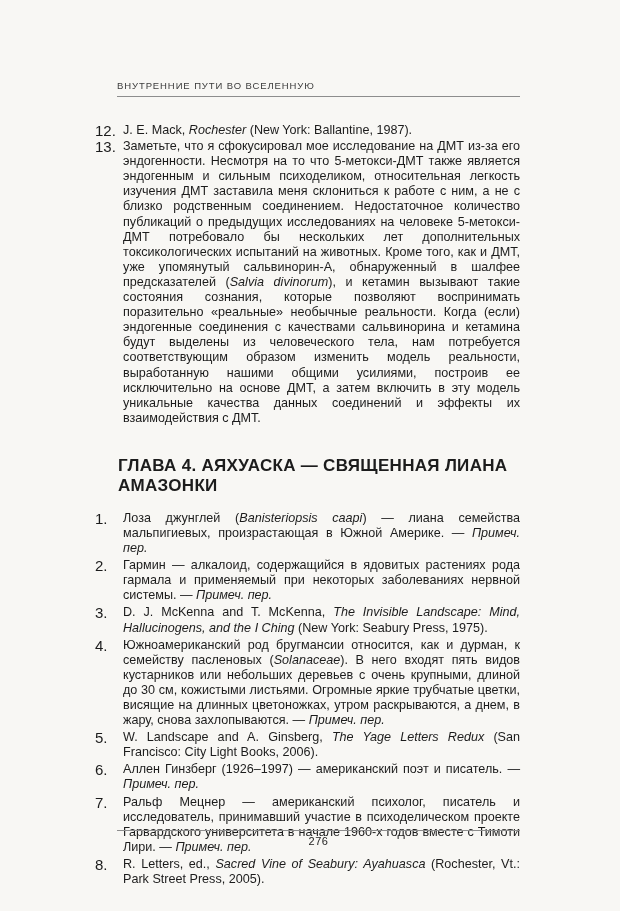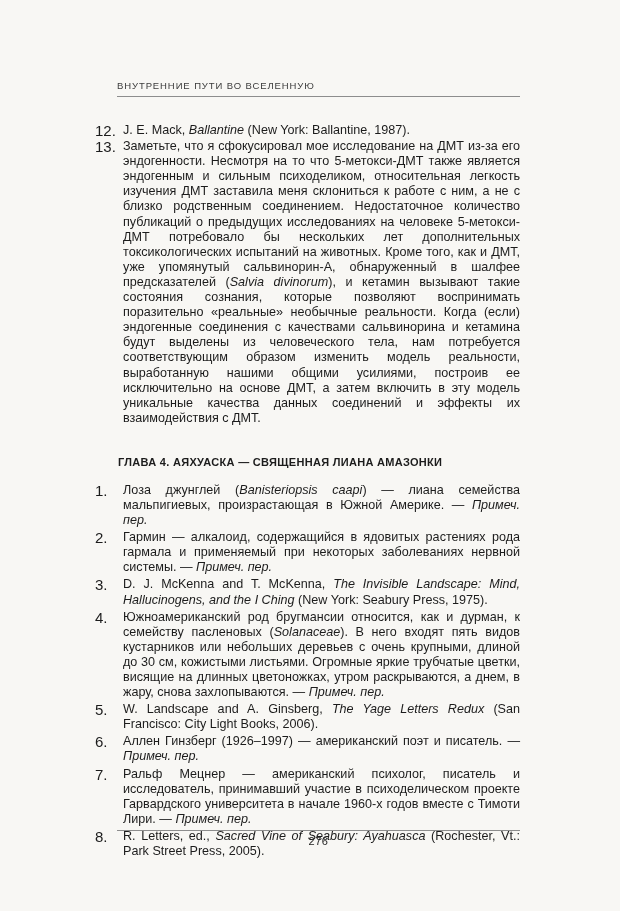--- a/index.html
+++ b/index.html
@@ -36,21 +36,21 @@
   .note-body{
     flex:1;margin-left:6px;
     font-size:12.6px;line-height:15.1px;
     text-align:justify;
     hyphens:auto;-webkit-hyphens:auto;
   }
   .note-body em{font-style:italic;}
 
   .chapter-heading{
     margin:30px 0 15px 23px;
-    font-size:11px;font-weight:bold;letter-spacing:0.3px;
+    font-size:17px;font-weight:bold;letter-spacing:0.3px;
     color:var(--ink);
   }
 
   
   .page-footer{position:absolute;left:117px;top:830px;width:403px;text-align:center;}
   .page-footer .rule{border-top:1px solid var(--rule);}
   .page-footer .num{margin-top:4px;font-size:11px;letter-spacing:0.5px;}
 </style>
 </head>
 <body>
@@ -60,21 +60,21 @@
   <header class="running-header">
     <div class="title">ВНУТРЕННИЕ ПУТИ ВО ВСЕЛЕННУЮ</div>
     <div class="rule"></div>
   </header>
 
   <main class="content">
 
     <div class="notes notes-top" id="notes-previous">
         <div class="note-item">
           <span class="note-num">12.</span>
-          <span class="note-body"><span>J. E. Mack, </span><em>Ballantine</em><span> (New York: Ballantine, 1987).</span></span>
+          <span class="note-body"><span>J. E. Mack, </span><em>Rochester</em><span> (New York: Ballantine, 1987).</span></span>
         </div>
         <div class="note-item">
           <span class="note-num">13.</span>
           <span class="note-body"><span>Заметьте, что я сфокусировал мое исследование на ДМТ из-за его эндогенности. Несмотря на то что 5-метокси-ДМТ также является эндогенным и сильным психоделиком, относительная легкость изучения ДМТ заставила меня склониться к работе с ним, а не с близко родственным соединением. Недостаточное количество публикаций о предыдущих исследованиях на человеке 5-метокси-ДМТ потребовало бы нескольких лет дополнительных токсикологических испытаний на животных. Кроме того, как и ДМТ, уже упомянутый сальвинорин-А, обнаруженный в шалфее предсказателей (</span><em>Salvia divinorum</em><span>), и кетамин вызывают такие состояния сознания, которые позволяют воспринимать поразительно «реальные» необычные реальности. Когда (если) эндогенные соединения с качествами сальвинорина и кетамина будут выделены из человеческого тела, нам потребуется соответствующим образом изменить модель реальности, выработанную нашими общими усилиями, построив ее исключительно на основе ДМТ, а затем включить в эту модель уникальные качества данных соединений и эффекты их взаимодействия с ДМТ.</span></span>
         </div>
       </div>
 
     <h2 class="chapter-heading">ГЛАВА 4. АЯХУАСКА — СВЯЩЕННАЯ ЛИАНА АМАЗОНКИ</h2>
 
     <div class="notes notes-ch4" id="notes-ch4">

